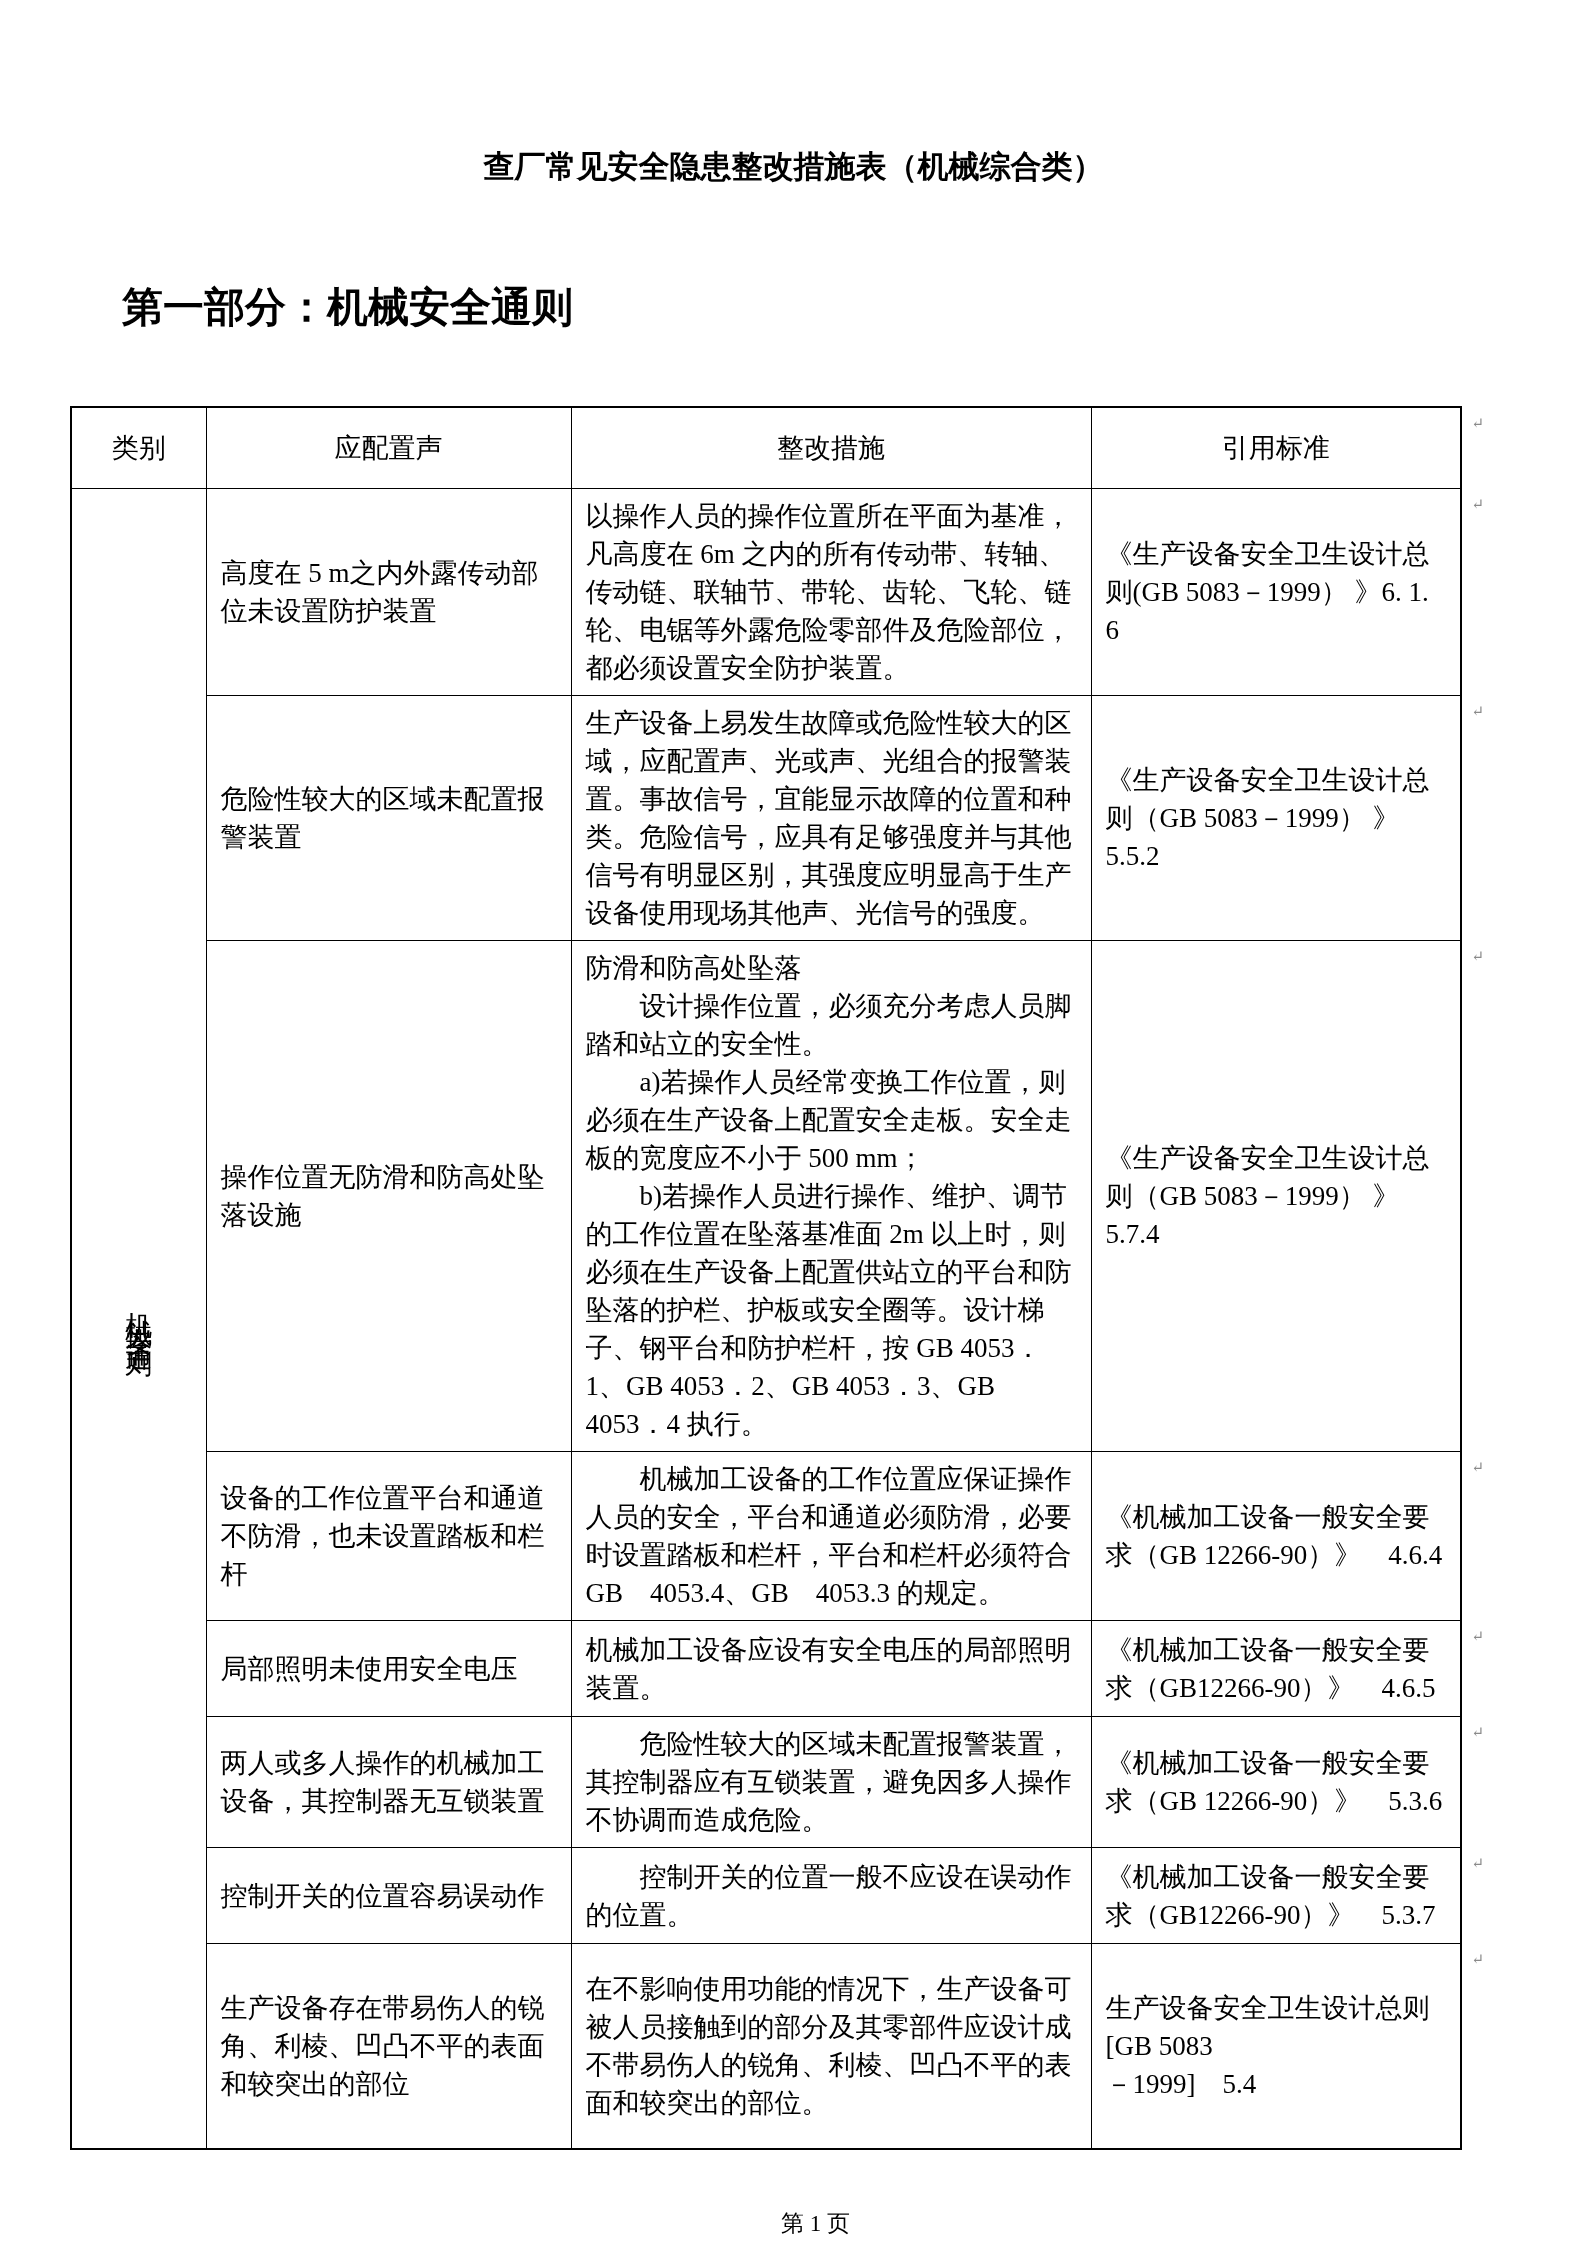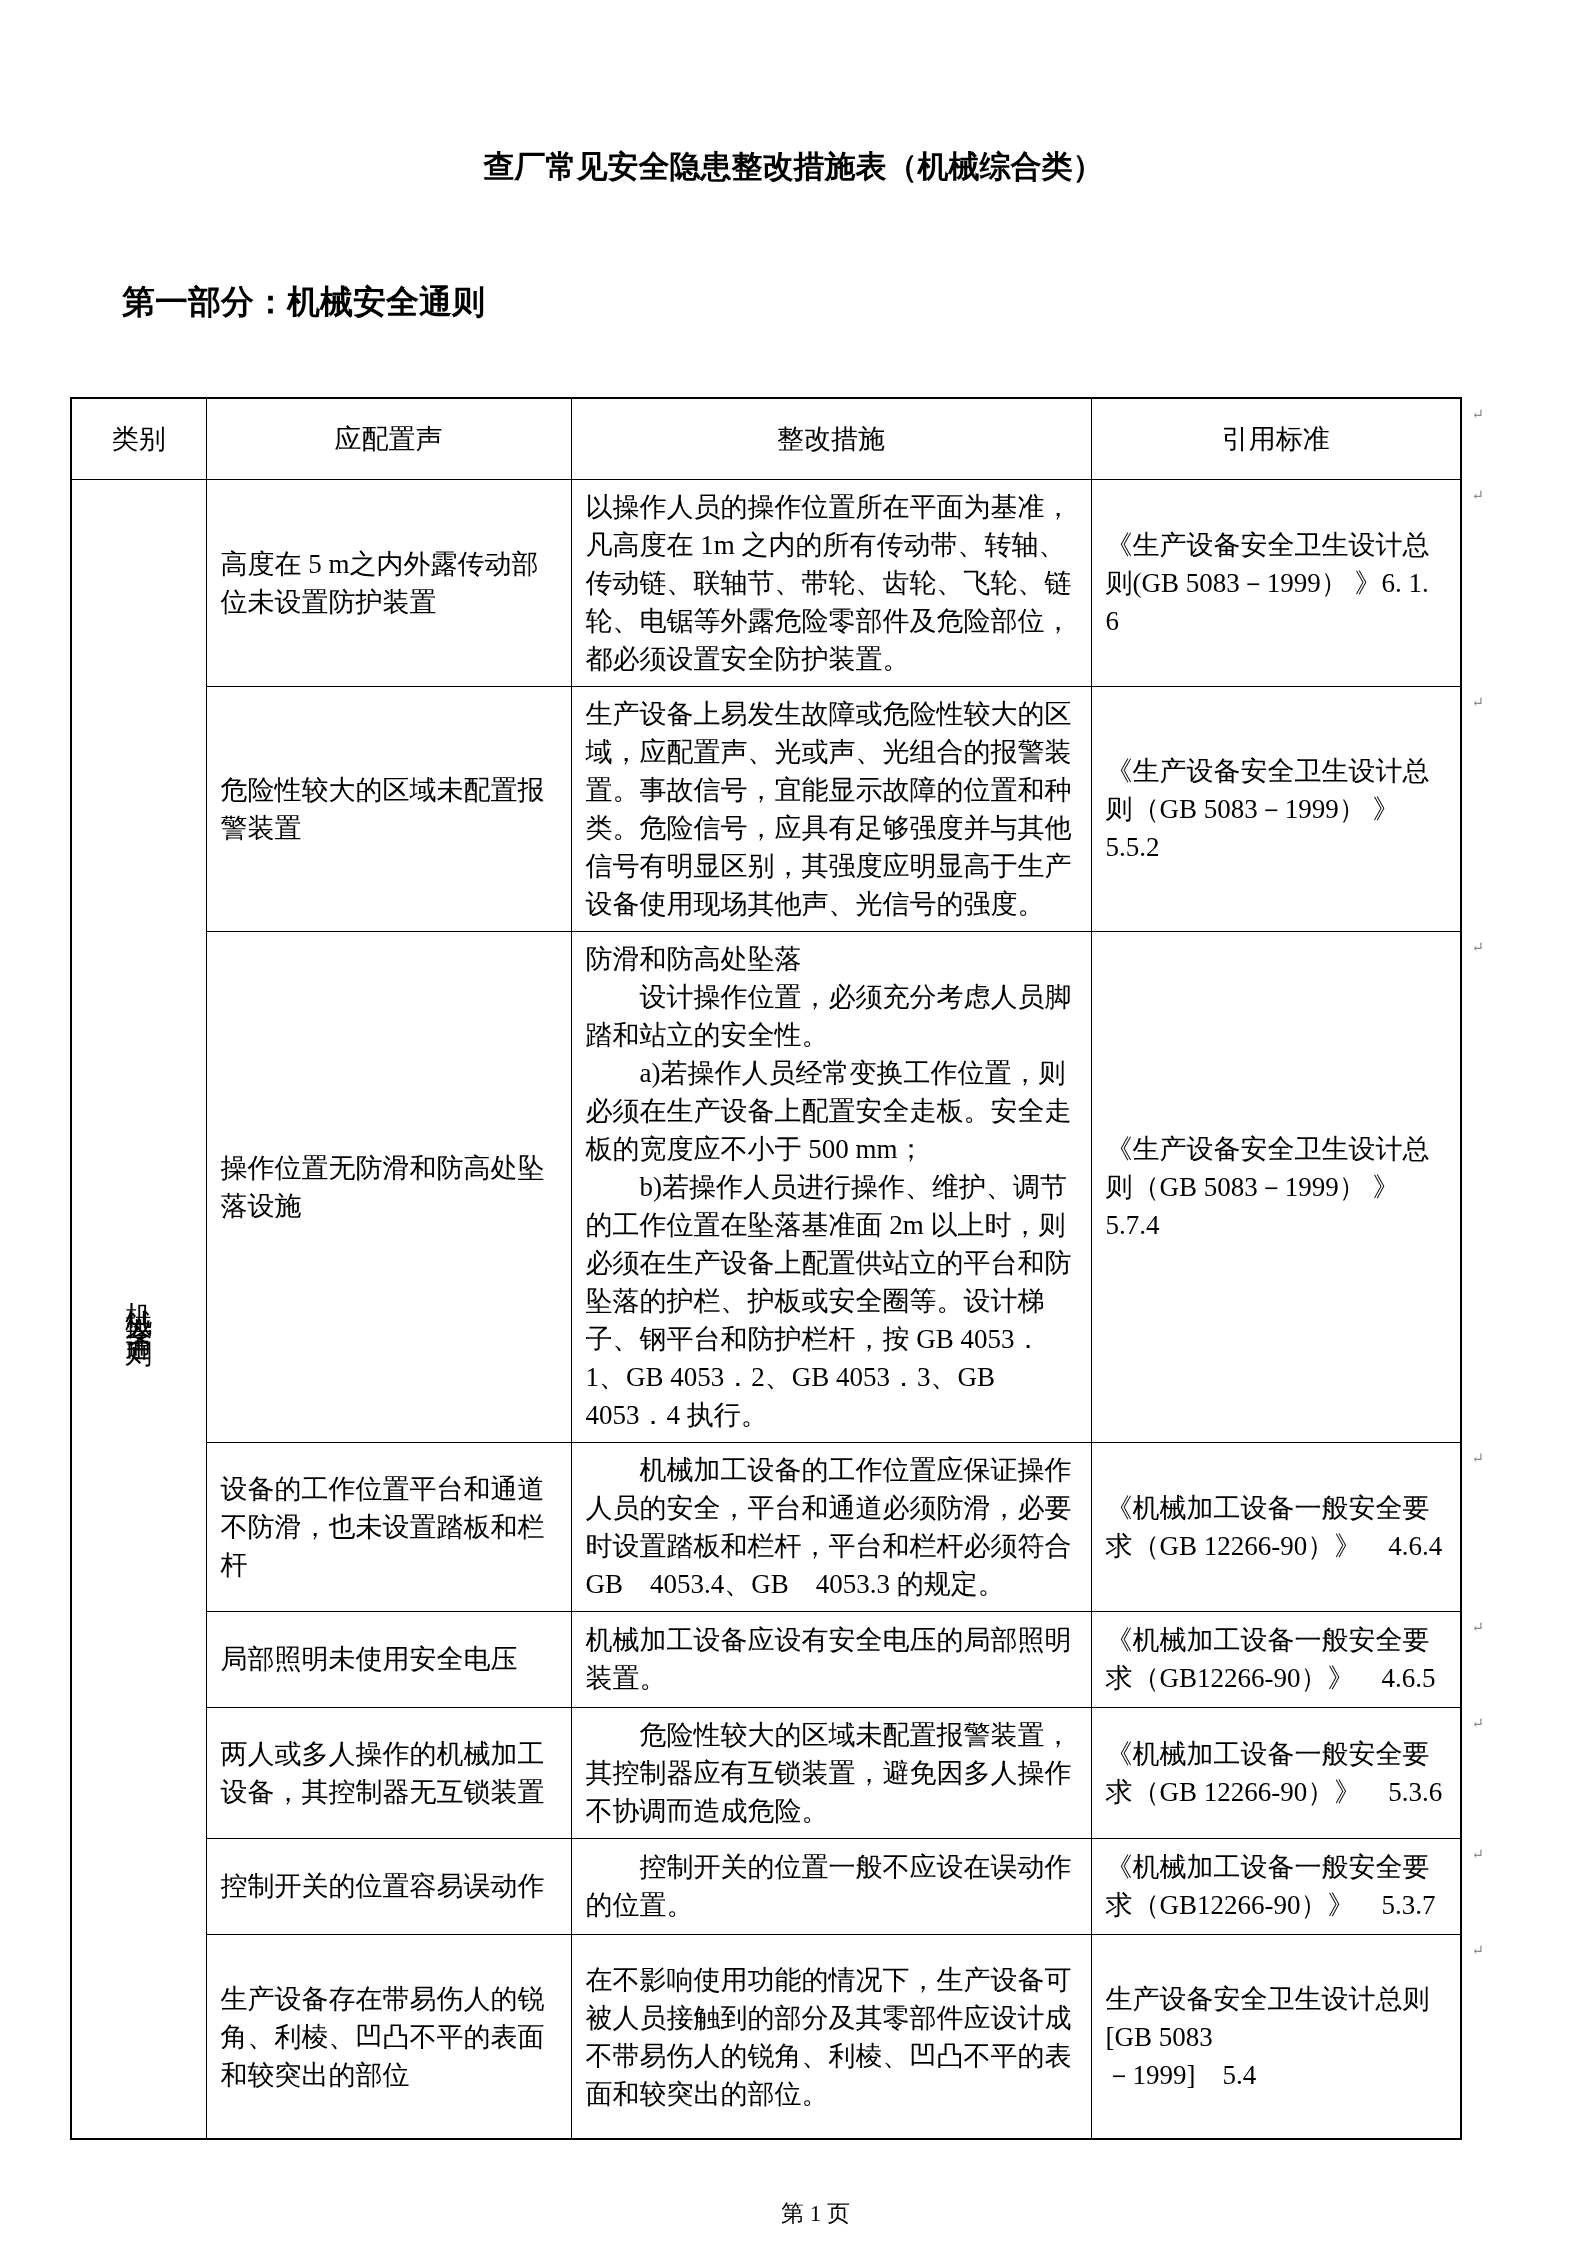--- a/index.html
+++ b/index.html
@@ -16,21 +16,21 @@
   }
   .page-title {
     margin: 148px 0 0 0;
     text-align: center;
     font-size: 31px;
     font-weight: bold;
     line-height: 1.2;
   }
   .section-heading {
     margin: 98px 12px 0 122px;
-    font-size: 33px;
+    font-size: 41px;
     font-weight: bold;
     line-height: 1.2;
   }
   table.hazard-table {
     border-collapse: collapse;
     table-layout: fixed;
     width: 1390px;
     margin: 74px 0 0 70px;
     border: 2px solid #000;
   }
@@ -126,21 +126,21 @@
     </thead>
     <tbody>
       <tr class="r1">
         <td class="category-cell" rowspan="8">
           <span class="category-text">机械安全通则</span>
         </td>
         <td class="hazard-cell">
             <span class="cell-text">高度在 5 m之内外露传动部位未设置防护装置</span>
           </td>
         <td class="measure-cell">
-            <span class="cell-text">以操作人员的操作位置所在平面为基准，凡高度在 1m 之内的所有传动带、转轴、传动链、联轴节、带轮、齿轮、飞轮、链轮、电锯等外露危险零部件及危险部位，都必须设置安全防护装置。</span>
+            <span class="cell-text">以操作人员的操作位置所在平面为基准，凡高度在 6m 之内的所有传动带、转轴、传动链、联轴节、带轮、齿轮、飞轮、链轮、电锯等外露危险零部件及危险部位，都必须设置安全防护装置。</span>
           </td>
         <td class="standard-cell">
           <span class="cell-text">《生产设备安全卫生设计总则(GB 5083－1999） 》6. 1. 6</span>
           <span class="pmark">↵</span>
         </td>
       </tr>
       <tr class="r2">
         <td class="hazard-cell">
             <span class="cell-text">危险性较大的区域未配置报警装置</span>
           </td>

